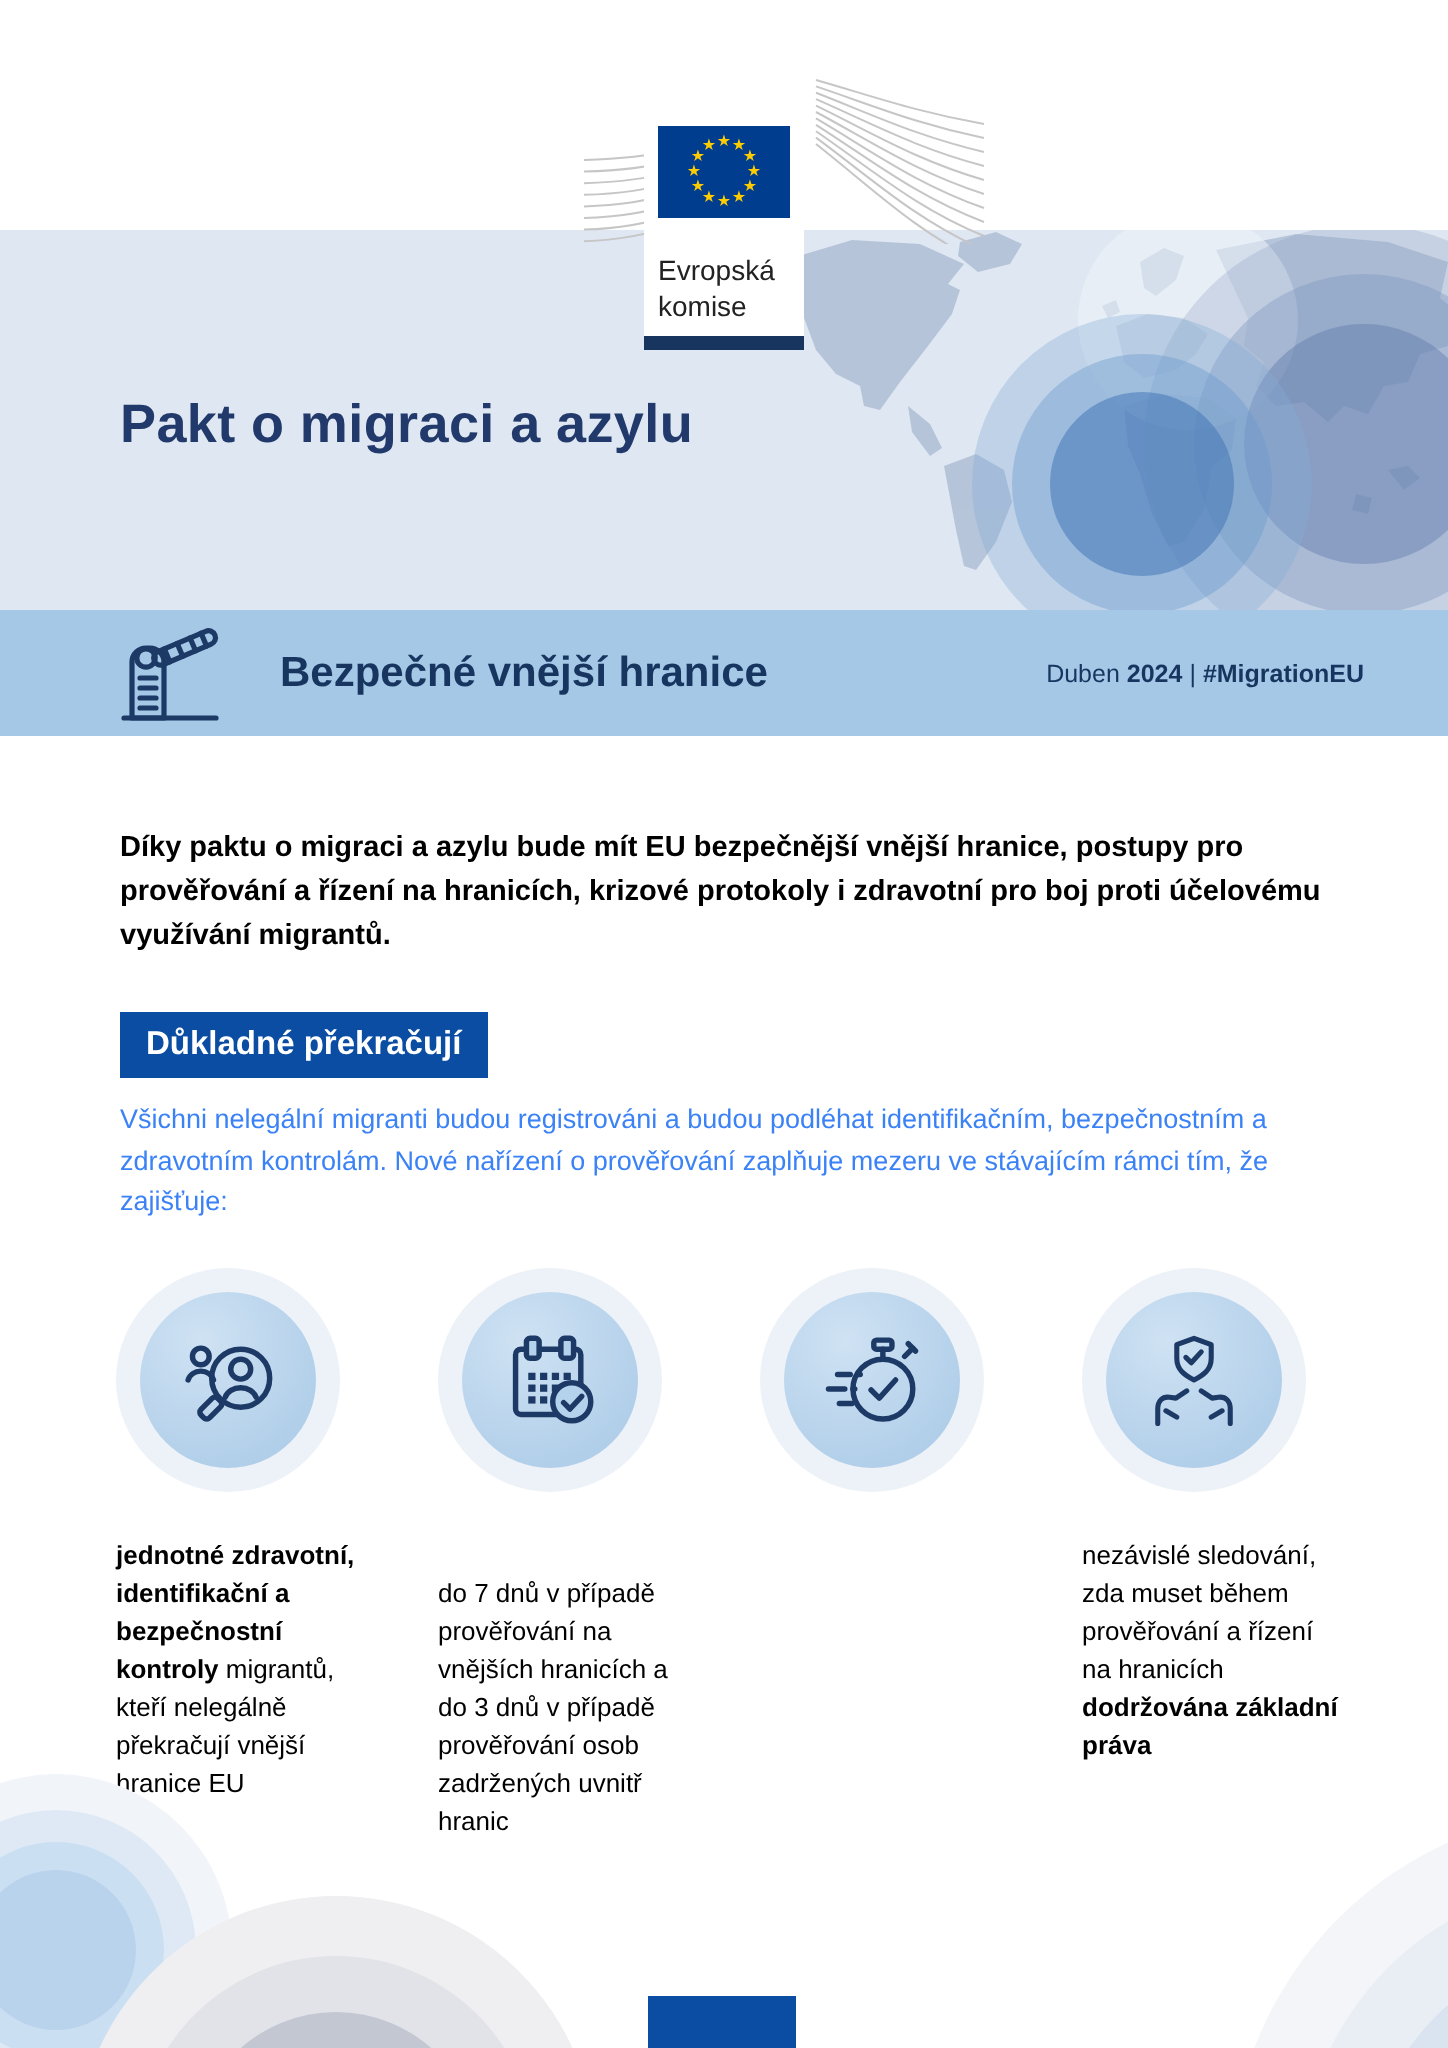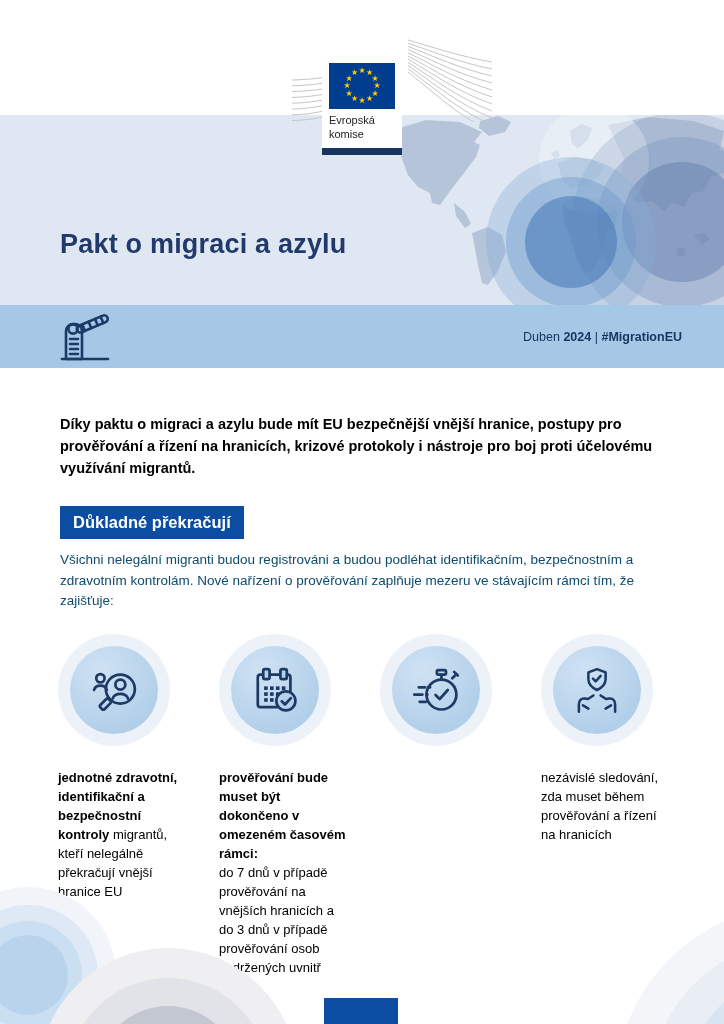--- a/index.html
+++ b/index.html
@@ -23,49 +23,49 @@
     position:absolute;left:322px;top:59px;width:80px;z-index:6;background:#fff;
     padding:4px 7px 0 7px;
   }
   .ec-flag{position:relative;width:66px;height:46px;background:#003d8f}
   .stars{position:absolute;inset:0;display:block}
   .stars span{
     position:absolute;left:50%;top:50%;width:8px;height:8px;margin:-4px 0 0 -4px;
     display:flex;align-items:center;justify-content:center;
     font-size:8px;line-height:8px;color:#ffcc00;
   }
-  .ec-name{font-size:11px;line-height:1.25;color:#222;margin-top:5px}
+  .ec-name{font-size:14px;line-height:1.25;color:#222;margin-top:18px}
   .ec-bar{height:7px;background:var(--navy);margin:6px -7px 0 -7px}
   
   .hero{height:190px;background:var(--band);position:relative}
   .hero-map{position:absolute;right:0;top:0;width:330px;height:190px}
   .hero-title{
     position:absolute;left:60px;top:82px;font-size:27px;font-weight:700;
-    color:var(--title-navy);letter-spacing:.2px;z-index:2;margin-top:32px;
+    color:var(--title-navy);letter-spacing:.2px;z-index:2;
   }
   
   .banner{height:63px;background:var(--banner);display:flex;align-items:center;position:relative}
   .banner-icon{margin-left:52px;width:64px;height:52px;flex:none}
   .banner-title{margin-left:24px;font-size:21px;font-weight:700;color:var(--navy)}
   .banner-date{
     position:absolute;right:42px;top:50%;transform:translateY(-50%);
     font-size:12.5px;color:var(--navy);text-align:right;
   }
   .banner-date .b{font-weight:700}
   
   .intro{
     margin:46px 62px 0 60px;width:602px;font-size:14.5px;font-weight:700;
     line-height:1.5;color:#000;
   }
   .section-heading{
     display:inline-block;margin:27px 0 0 60px;background:var(--eu-blue);color:#fff;
     font-size:16.5px;font-weight:700;padding:7px 13px 7px 13px;
   }
   .section-body{
-    margin:11px 50px 0 60px;width:624px;font-size:13.5px;line-height:1.5;color:#0c4a6e;
+    margin:11px 50px 0 60px;width:624px;font-size:13.5px;line-height:1.5;color:#3b82f6;
   }
   .features{
     margin:23px 0 0 58px;width:626px;display:grid;
     grid-template-columns:repeat(4,1fr);column-gap:18px;
   }
   .bubble{width:112px;height:112px;position:relative}
   .bubble .outer{position:absolute;inset:0;border-radius:50%;background:#edf2f8}
   .bubble .inner{
     position:absolute;inset:12px;border-radius:50%;
     background:radial-gradient(circle at 35% 28%,#cfe2f3 0%,#b3d0ea 70%,#a9cae7 100%);
@@ -169,30 +169,31 @@
         <path d="M10 48 H56"></path>
         <path d="M14 20 a7 7 0 0 1 7 -7 h2 a7 7 0 0 1 7 7 v28 h-16 z"></path>
         <circle cx="21" cy="18" r="4.6"></circle>
         <path d="M18 28 h8 M18 33 h8 M18 38 h8 M18 43 h8"></path>
         <g transform="rotate(-23 26 19)">
           <rect x="25" y="15.5" width="33" height="7" rx="3.5"></rect>
           <path d="M32 15.5 v7 M39 15.5 v7 M46 15.5 v7 M52 15.5 v7"></path>
         </g>
       </g>
     </svg>
+    <div class="banner-title">Bezpečné vnější hranice</div>
     <div class="banner-date">
       <span>Duben</span>
       <span class="b">2024</span>
       <span>|</span>
       <span class="b">#MigrationEU</span>
     </div>
   </div>
 
   
-  <p class="intro">Díky paktu o migraci a azylu bude mít EU bezpečnější vnější hranice, postupy pro prověřování a řízení na hranicích, krizové protokoly i nástroje pro boj proti účelovému využívání migrantů.</p>
+  <p class="intro">Díky paktu o migraci a azylu bude mít EU bezpečnější vnější hranice, postupy pro prověřování a řízení na hranicích, krizové protokoly i zdravotní pro boj proti účelovému využívání migrantů.</p>
 
   
   <div class="section-heading">Důkladné překračují</div>
   <p class="section-body">Všichni nelegální migranti budou registrováni a budou podléhat identifikačním, bezpečnostním a zdravotním kontrolám. Nové nařízení o prověřování zaplňuje mezeru ve stávajícím rámci tím, že zajišťuje:</p>
 
   
   <div class="features">
 
     <div class="feature">
       <div class="bubble">
@@ -232,21 +233,21 @@
               <rect x="33" y="34.5" width="4" height="4"></rect>
             <rect x="20" y="41" width="4" height="4"></rect>
               <rect x="26.5" y="41" width="4" height="4"></rect>
           </g>
           <g class="ico" stroke-width="3">
             <circle cx="44" cy="44" r="10.5" fill="#b5d2ec"></circle>
             <path d="M39.5 44.5 l3.5 3.5 6.5 -7"></path>
           </g>
         </svg>
       </div>
-      <div class="feature-text"><span class="b">prověřování bude muset být dokončeno v omezeném časovém rámci:</span><br><span>do 7 dnů v případě prověřování na vnějších hranicích a do 3 dnů v případě prověřování osob zadržených uvnitř hranic</span></div>
+      <div class="feature-text"><br><span>do 7 dnů v případě prověřování na vnějších hranicích a do 3 dnů v případě prověřování osob zadržených uvnitř hranic</span></div>
     </div>
 
     <div class="feature">
       <div class="bubble">
         <span class="outer"></span>
           <span class="inner"></span>
         <svg viewBox="0 0 64 64">
           <g class="ico" stroke-width="3">
             <circle cx="38" cy="37" r="16.5"></circle>
             <path d="M31.5 37.5 l4.5 4.5 9 -10"></path>
@@ -271,21 +272,21 @@
           <g class="ico" stroke-width="2.8">
             <path d="M32 9 l9.5 3.5 v7.5 c0 6.5 -4.5 9.5 -9.5 12 c-5 -2.5 -9.5 -5.5 -9.5 -12 v-7.5 z"></path>
             <path d="M27.5 19.5 l3 3 5.5 -6"></path>
             <path d="M12 56 v-8 c0 -4.5 2.5 -7 6.5 -6.5 l3.5 .5 6 -4"></path>
             <path d="M16.5 49 l6 3.5"></path>
             <path d="M52 56 v-8 c0 -4.5 -2.5 -7 -6.5 -6.5 l-3.5 .5 -6 -4"></path>
             <path d="M47.5 49 l-6 3.5"></path>
           </g>
         </svg>
       </div>
-      <div class="feature-text"><span>nezávislé sledování, zda muset během prověřování a řízení na hranicích</span><br></div>
+      <div class="feature-text"><span>nezávislé sledování, zda muset během prověřování a řízení na hranicích</span><br><span class="b">dodržována základní práva</span></div>
     </div>
 
   </div>
 
   
   <div class="cluster" style="left:28px;top:975px">
     <i style="width:176px;height:176px;background:#f1f5fa"></i>
     <i style="width:140px;height:140px;background:#dfe9f5"></i>
     <i style="width:108px;height:108px;background:#cbdff2"></i>
     <i style="width:80px;height:80px;background:#b9d3ec"></i>

